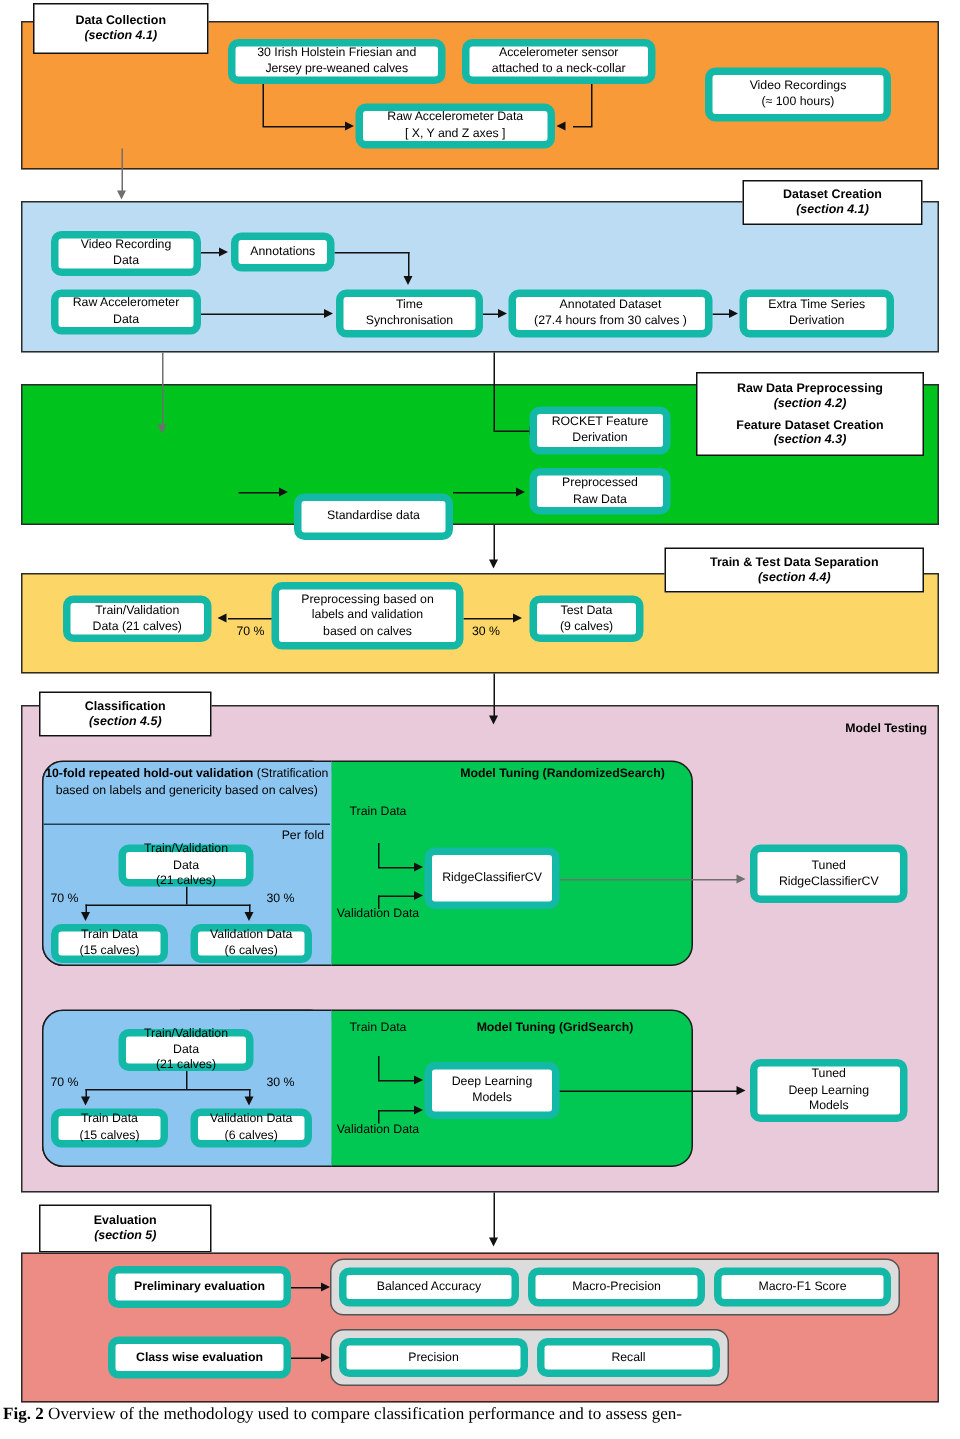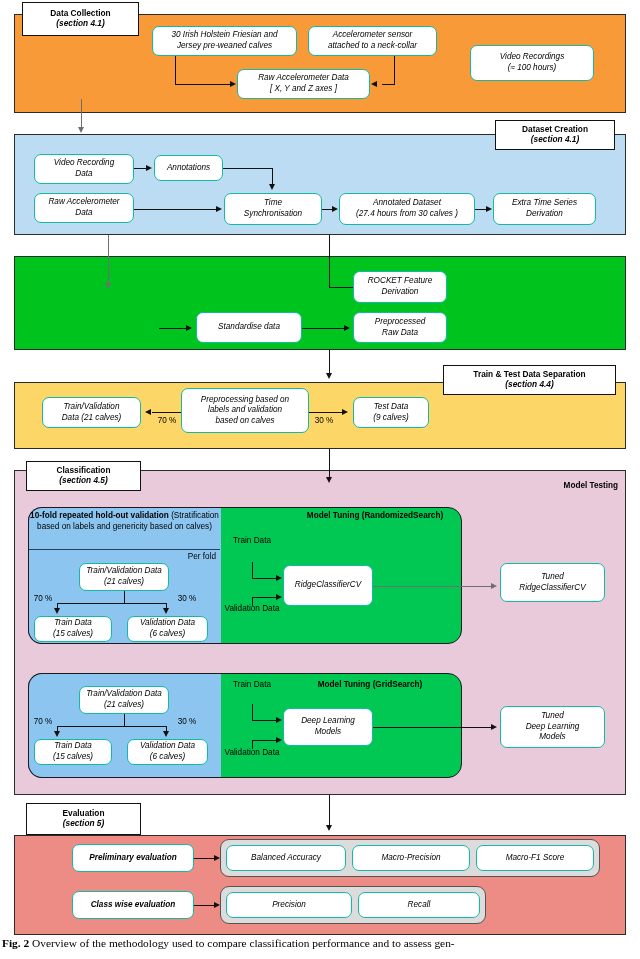--- a/index.html
+++ b/index.html
@@ -19,24 +19,24 @@
   .band-red{background:#ED8C85;}
 
   
   .flag{position:absolute;box-sizing:border-box;background:#fff;border:1px solid #111;
         display:flex;flex-direction:column;align-items:center;justify-content:center;
         text-align:center;z-index:40;line-height:1.18;}
   .flag b{font-weight:bold;font-size:8.3px;color:#000;}
   .flag i{font-style:italic;font-weight:bold;font-size:8.3px;color:#000;}
 
   
-  .node{position:absolute;box-sizing:border-box;background:#fff;border:1px solid #14b8a6;
+  .node{position:absolute;box-sizing:border-box;background:#fff;border:5px solid #14b8a6;
         border-radius:7px;display:flex;align-items:center;justify-content:center;
         text-align:center;font-size:8.2px;color:#000;line-height:1.3;padding:1px 3px;
-        z-index:20;font-style:italic;}
+        z-index:20;}
   .node.bold{font-weight:bold;}
   .node .ln{display:block;}
 
   
   .grp{position:absolute;box-sizing:border-box;border:1px solid #1b1b1b;z-index:10;}
   .grp-blue{background:#8CC5F0;border-radius:14px;}
   .grp-green{background:#00C853;border-radius:14px;}
   .grp-grey{background:#DCDCDC;border-radius:9px;border:1px solid #555;}
 
   
@@ -180,30 +180,36 @@
 
   <div class="ln-v thin grey" style="left:108px;top:235px;height:50px;"></div>
   <div class="arr arr-d grey" style="left:104.5px;top:283px;"></div>
 
   <div class="ln-v" style="left:329px;top:235px;height:52px;"></div>
   <div class="ln-h" style="left:329px;top:287px;width:25px;"></div>
   <div class="arr arr-r" style="left:353px;top:283.5px;"></div>
 
   <div class="band band-green abs" style="left:14px;top:256px;width:612px;height:94px;"></div>
 
+  <div class="flag" style="left:464px;top:248px;width:152px;height:56px;">
+    <b>Raw Data Preprocessing</b>
+    <i>(section 4.2)</i>
+    <b style="margin-top:5px;">Feature Dataset Creation</b>
+    <i>(section 4.3)</i>
+  </div>
 
   <div class="node" style="left:353px;top:271px;width:94px;height:32px;">
     <span>
       <span class="ln">ROCKET Feature</span>
       <span class="ln">Derivation</span>
     </span>
   </div>
 
 
-  <div class="node" style="left:196px;top:312px;width:106px;height:31px;">
+  <div class="node" style="left:196px;top:329px;width:106px;height:31px;">
     <span class="ln">Standardise data</span>
   </div>
 
   <div class="node" style="left:353px;top:312px;width:94px;height:31px;">
     <span>
       <span class="ln">Preprocessed</span>
       <span class="ln">Raw Data</span>
     </span>
   </div>
 

